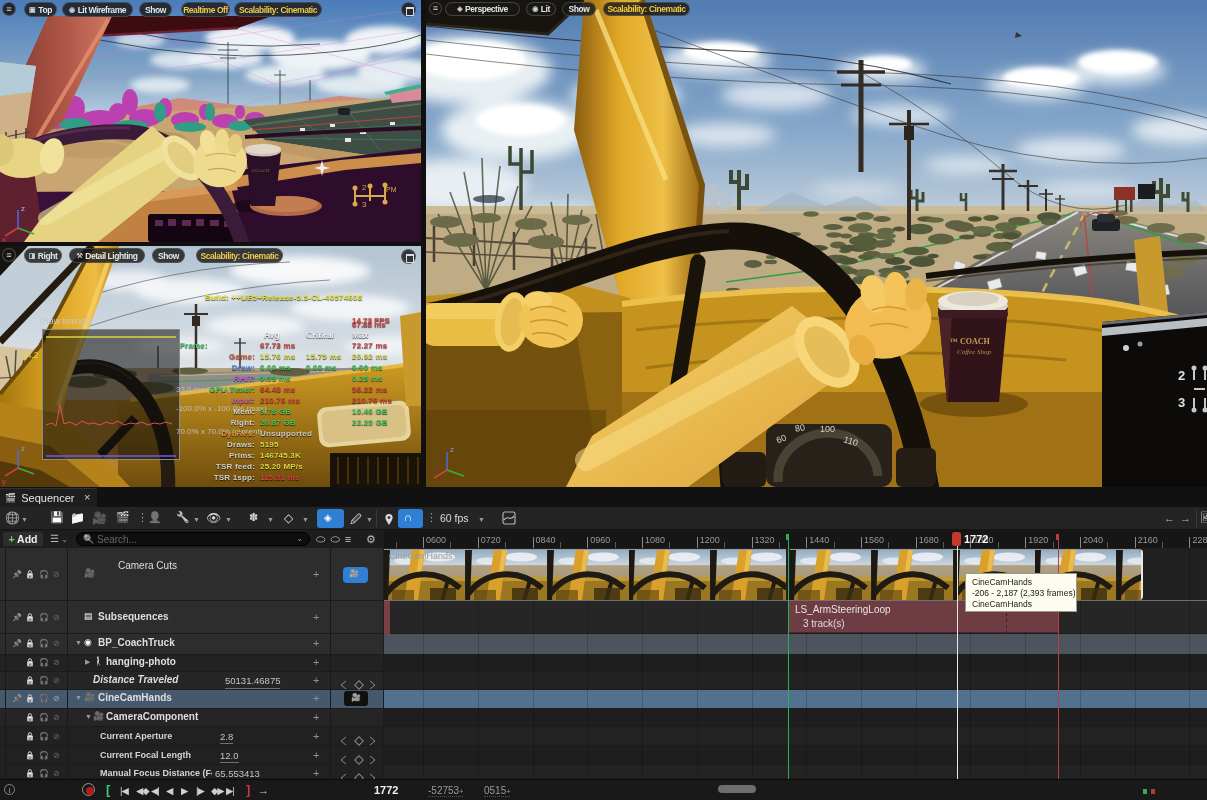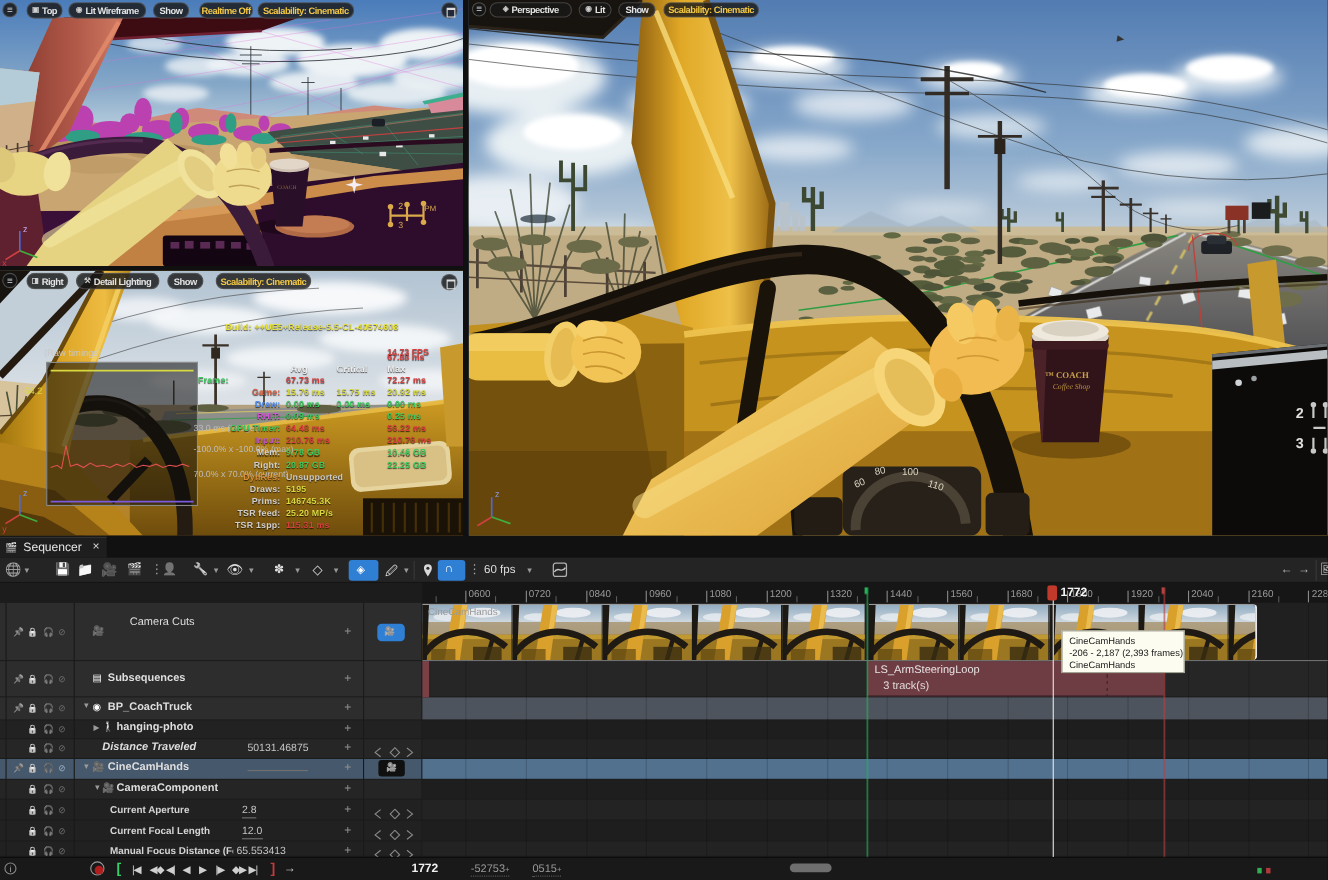--- a/index.html
+++ b/index.html
@@ -891,20 +891,31 @@
         <div style="position: absolute; left: 502px; top: 4px; width: 14px; height: 14px;"><svg width="14" height="14">
             <rect x="1" y="1" width="12" height="12" rx="2" fill="none" stroke="#b0b0b0" stroke-width="1.2"></rect>
             <path d="M2,9 C5,3 9,11 12,5" fill="none" stroke="#c8c8c8" stroke-width="1.2"></path>
           </svg></div>
         <div style="position: absolute; left: 1164px; top: 5px; color: rgb(187, 187, 187); font-size: 11px;">←</div>
         <div style="position: absolute; left: 1180px; top: 5px; color: rgb(187, 187, 187); font-size: 11px;">→</div>
         <div style="position: absolute; left: 1196px; top: 2px; width: 1px; height: 19px; background: rgb(58, 58, 58);"></div>
         <div style="position: absolute; left: 1200px; top: 4px; color: rgb(200, 200, 200); font-size: 11px; filter: grayscale(1) brightness(1.1);">🖼</div>
       </div>
 
+    <div class="abs" style="left:0;top:43px;width:384px;height:18px;background:#1d1d1d;">
+      <div class="abs" style="left:3px;top:2px;width:40px;height:14px;background:#2e2e2e;border-radius:2px;color:#eee;font-size:10.5px;font-weight:bold;text-align:center;line-height:14px;"><span style="color:#5fd75f;">+</span> Add</div>
+      <div class="abs" style="left:50px;top:3px;color:#bbb;font-size:10px;">☰<span style="font-size:8px;color:#999;"> ⌄</span></div>
+      <div class="abs" style="left:76px;top:2px;width:234px;height:14px;background:#0e0e0e;border:1px solid #000;border-radius:8px;">
+        <span style="position:absolute;left:6px;top:1px;color:#888;font-size:9px;filter:grayscale(1);">🔍</span>
+        <span style="position:absolute;left:20px;top:1px;color:#666;font-size:10px;">Search...</span>
+        <span style="position:absolute;right:6px;top:1px;color:#999;font-size:8px;">⌄</span>
+      </div>
+      <div class="abs" style="left:316px;top:3px;color:#ccc;font-size:11px;letter-spacing:5px;">⬭⬭≡</div>
+      <div class="abs" style="left:366px;top:3px;color:#bbb;font-size:11px;">⚙</div>
+    </div>
 
     <div class="abs" id="ruler" style="left:384px;top:43px;width:823px;height:18px;background:#161616;overflow:hidden;">
         <div style="position: absolute; left: 11.6px; top: 12px; width: 1px; height: 6px; background: rgb(90, 90, 90);"></div>
         <div style="position: absolute; left: 39px; top: 7px; width: 1px; height: 11px; background: rgb(138, 138, 138);"></div>
         <div style="position: absolute; left: 42px; top: 5px; color: rgb(154, 154, 154); font-size: 9px;">0600</div>
         <div style="position: absolute; left: 66.4px; top: 12px; width: 1px; height: 6px; background: rgb(90, 90, 90);"></div>
         <div style="position: absolute; left: 93.7px; top: 7px; width: 1px; height: 11px; background: rgb(138, 138, 138);"></div>
         <div style="position: absolute; left: 96.7px; top: 5px; color: rgb(154, 154, 154); font-size: 9px; text-align: center;">0720</div>
         <div style="position: absolute; left: 121.1px; top: 12px; width: 1px; height: 6px; background: rgb(90, 90, 90);"></div>
         <div style="position: absolute; left: 148.5px; top: 7px; width: 1px; height: 11px; background: rgb(138, 138, 138);"></div>
@@ -1022,21 +1033,21 @@
         <div style="position: absolute; left: 53px; top: 128px; color: rgb(110, 110, 110); font-size: 8px;">⊘</div>
         <div style="position: absolute; left: 93px; top: 126px; color: rgb(222, 222, 222); font-size: 10px; font-weight: bold; font-style: italic; white-space: nowrap;">Distance Traveled</div>
         <div style="position: absolute; left: 313px; top: 126px; color: rgb(144, 144, 144); font-size: 11px;">+</div>
         <div style="position: absolute; left: 337px; top: 128px; width: 42px; height: 10px;"><svg width="42" height="10">
             <g stroke="#8a8a8a" fill="none" stroke-width="1">
               <path d="M9,1 L4,5 L9,9"></path>
               <rect x="19" y="2" width="6" height="6" transform="rotate(45 22 5)"></rect>
               <path d="M33,1 L38,5 L33,9"></path>
             </g>
           </svg></div>
-        <div style="position: absolute; left: 225px; top: 127px; color: rgb(196, 196, 196); font-size: 9.5px; border-bottom: 1px solid rgb(112, 112, 112); padding-bottom: 14px;">50131.46875</div>
+        <div style="position: absolute; left: 225px; top: 127px; color: rgb(196, 196, 196); font-size: 9.5px; border-bottom: 1px solid rgb(112, 112, 112); padding-bottom: 2px;">50131.46875</div>
         <div style="position: absolute; left: 12px; top: 146px; color: rgb(154, 176, 196); font-size: 8px; filter: grayscale(1) brightness(1.1);">📌</div>
         <div style="position: absolute; left: 25px; top: 146px; color: rgb(154, 176, 196); font-size: 8px; filter: grayscale(1) brightness(1.15);">🔒</div>
         <div style="position: absolute; left: 39px; top: 146px; color: rgb(154, 176, 196); font-size: 8px; filter: grayscale(1) brightness(1.15);">🎧</div>
         <div style="position: absolute; left: 53px; top: 146px; color: rgb(154, 176, 196); font-size: 8px;">⊘</div>
         <div style="position: absolute; left: 75px; top: 146px; color: rgb(154, 154, 154); font-size: 7px;">▼</div>
         <div style="position: absolute; left: 98px; top: 144px; color: rgb(222, 222, 222); font-size: 10px; font-weight: bold; white-space: nowrap;">CineCamHands</div>
         <div style="position: absolute; left: 313px; top: 144px; color: rgb(144, 144, 144); font-size: 11px;">+</div>
         <div style="position: absolute; left: 84px; top: 144px; color: rgb(238, 238, 238); font-size: 9px; filter: grayscale(1) brightness(1.4);">🎥</div>
         <div style="position: absolute; left: 344px; top: 143px; width: 24px; height: 15px; background: rgb(16, 16, 16); border-radius: 3px;"></div>
         <div style="position: absolute; left: 351px; top: 145px; color: rgb(255, 255, 255); font-size: 8px; filter: grayscale(1) brightness(2);">🎥</div>

